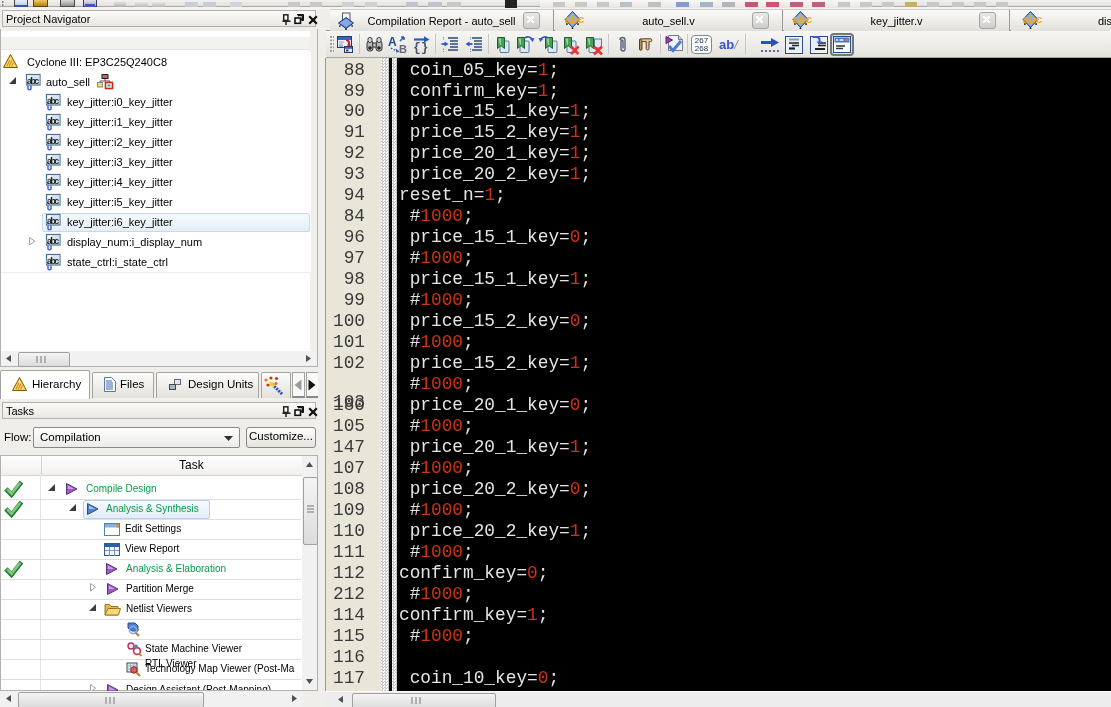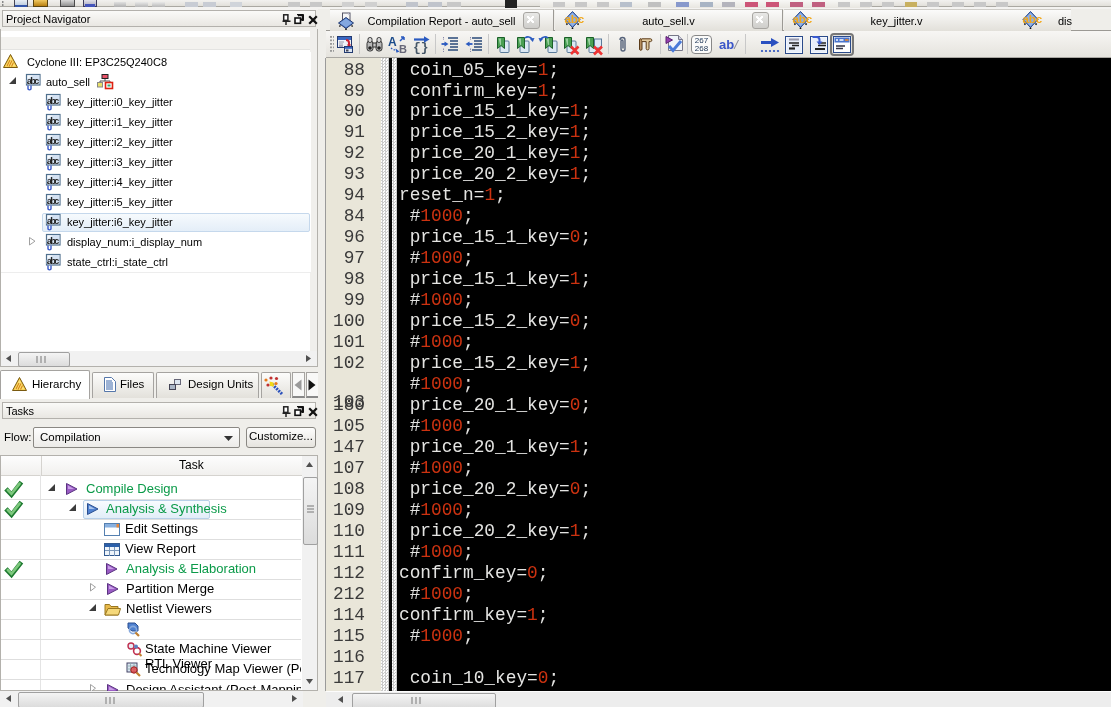--- a/index.html
+++ b/index.html
@@ -13,21 +13,21 @@
 .r{color:#cc3210}
 .ln{position:absolute;height:21px;line-height:21px;font-family:"Liberation Mono",monospace;font-size:17.8px;color:#3a3a3a;text-align:right;width:40px;white-space:pre}
 .tb{position:absolute;top:9px;height:22px;box-sizing:border-box;background:linear-gradient(#fbfbfa,#e2e0da);border-right:1px solid #9b9994;border-top:1px solid #cfcdc8}
 .tb .tx{position:absolute;top:5px;width:100%;text-align:center;font-size:11px}
 .xbtn{position:absolute;top:12px;width:15px;height:15px;background:linear-gradient(#e8e8e6,#cfcecb);border:1px solid #a7a5a1;border-radius:3px}
 .xbtn:before{content:"";position:absolute;left:3px;top:3px;width:7px;height:7px;background:
  linear-gradient(45deg,transparent 42%,#fff 42%,#fff 58%,transparent 58%),
  linear-gradient(-45deg,transparent 42%,#fff 42%,#fff 58%,transparent 58%)}
 .sb{background:linear-gradient(#f4f4f4,#dcdcdc);border:1px solid #a0a0a0;border-radius:2px}
 .task{position:absolute;left:1px;width:300px;height:20px;border-bottom:1px solid #dedede}
-.tasktxt{position:absolute;top:0;height:20px;line-height:20px;font-size:13px;white-space:nowrap}
+.tasktxt{position:absolute;top:0;height:20px;line-height:20px;font-size:10px;white-space:nowrap}
 .green{color:#0a9a48}
 </style></head>
 <body>
 
 <div class="abs" style="left:0;top:0;width:1111px;height:6px;background:linear-gradient(#f2f1ef,#e2e0da);border-bottom:1px solid #aaa8a2"></div>
 <div class="abs" style="left:0;top:7px;width:1111px;height:3px;background:#f4f3f1"></div>
 <div id="topicons">
 <div class="abs" style="left:2px;top:1px;width:2px;height:6px;background-image:radial-gradient(circle at 1px 1px,#888 0.9px,transparent 1.1px);background-size:2.5px 3px"></div>
 <div class="abs" style="left:14px;top:0;width:14px;height:7px;background:linear-gradient(#e8eef6,#b8c8dc);border:1px solid #445;border-top:none;box-sizing:border-box"></div>
 <div class="abs" style="left:15px;top:5px;width:12px;height:2px;background:#3355aa;"></div>
@@ -466,21 +466,21 @@
       <use href="#abcdia"></use>
     </svg>
 <div class="xbtn" style="left:752px"></div>
 <div class="tb" style="left:784px;width:226px">
   <div class="tx">key_jitter.v</div>
 </div>
 <svg style="left:792px;top:11px" width="18" height="19">
       <use href="#abcdia"></use>
     </svg>
 <div class="xbtn" style="left:979px"></div>
-<div class="tb" style="left:971px;width:100px;border-right:none">
+<div class="tb" style="left:1011px;width:100px;border-right:none">
   <div class="tx" style="text-align:left;left:87px">dis</div>
 </div>
 <svg style="left:1022px;top:11px" width="18" height="19">
       <use href="#abcdia"></use>
     </svg>
 </div>
 
 <div class="abs" style="left:326px;top:31px;width:785px;height:27px;background:linear-gradient(#f7f6f4,#e5e3dd);border-bottom:1px solid #a9a7a2;box-sizing:border-box"></div>
 <div id="edtoolbar">
 

